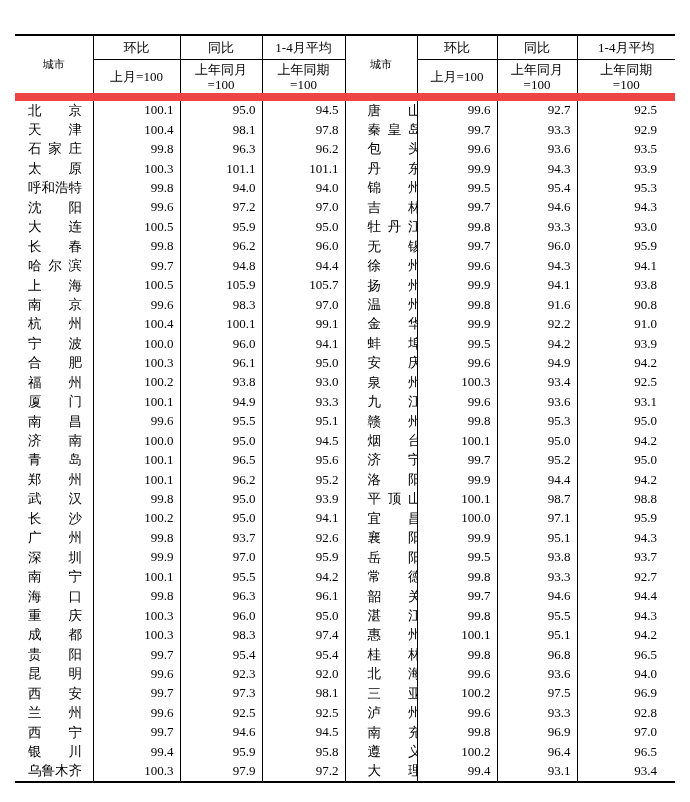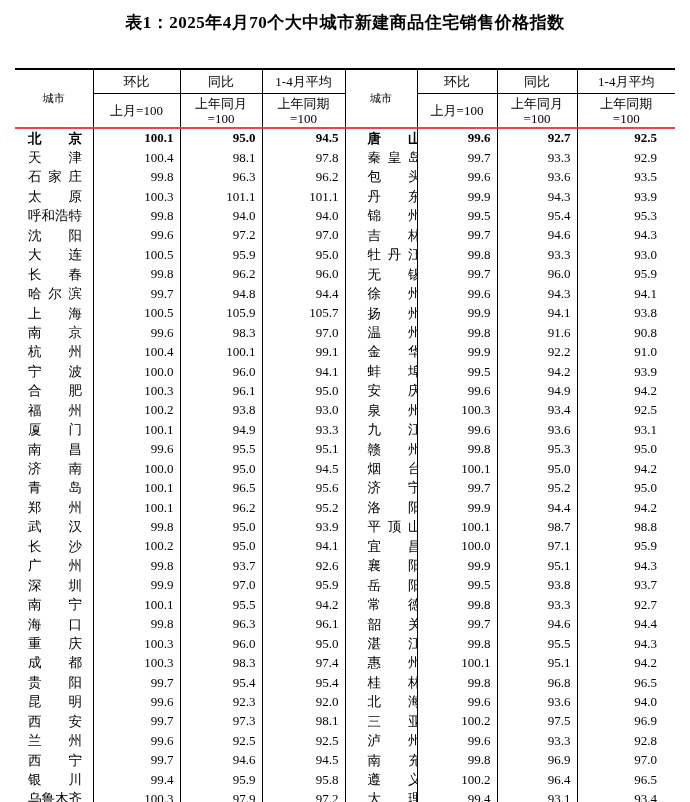--- a/index.html
+++ b/index.html
@@ -45,21 +45,21 @@
     font-size: 13px;
   }
   thead tr.h1 th { height: 23px; margin-left: 16px; }
   thead tr.h1 th.stat-h { border-bottom: 1px solid #000; }
   thead tr.h2 th {
     height: 33px;
     line-height: 15px;
     margin-left: 32px;
   }
   th.city-h { font-size: 11px; }
-  tbody tr:first-child td { border-top: 2px solid #ef4444; font-weight: bold; }
+  tbody tr:first-child td { border-top: 8px solid #ef4444; }
   tbody td {
     height: 18.85px;
     font-size: 13px;
     line-height: 18.85px;
     white-space: nowrap;
     overflow: hidden;
   }
   td.city-cell { padding-left: 13px; }
   td.city-cell.city-r { padding-left: 22px; }
   .city-inner {
@@ -73,21 +73,20 @@
   td.num-cell {
     text-align: right;
     padding-right: 6px;
   }
   td.num-cell.last-col { padding-right: 18px; }
 </style>
 </head>
 <body>
 
 <div class="page">
-  <div class="title">表1：2025年4月70个大中城市新建商品住宅销售价格指数</div>
 
   <table class="price-table">
     <colgroup>
       <col style="width:78px">
         <col style="width:87px">
         <col style="width:82px">
         <col style="width:83px">
       <col style="width:72px">
         <col style="width:80px">
         <col style="width:80px">

